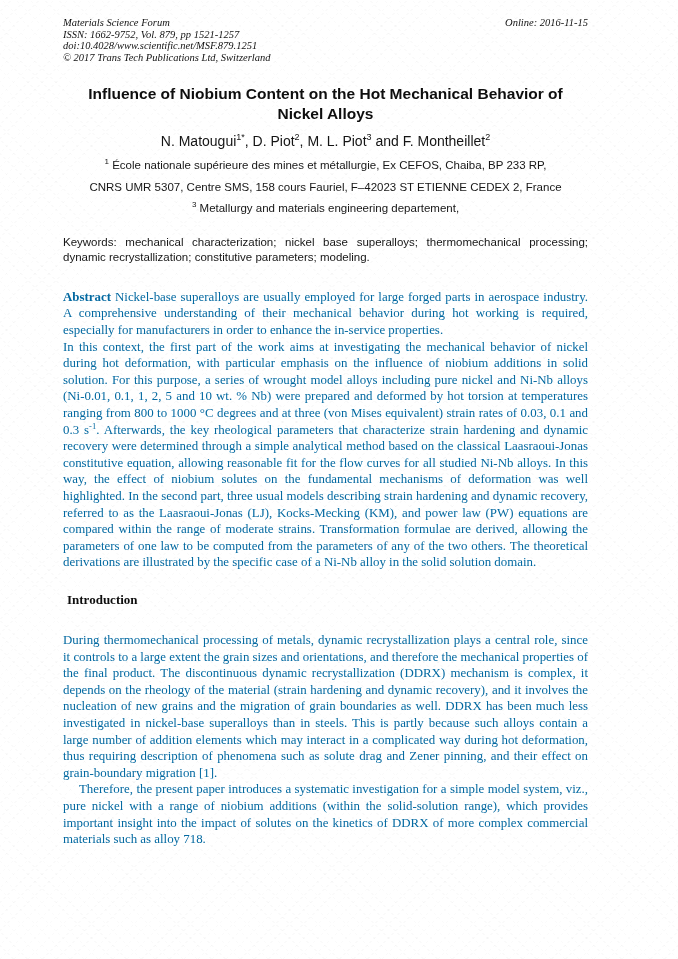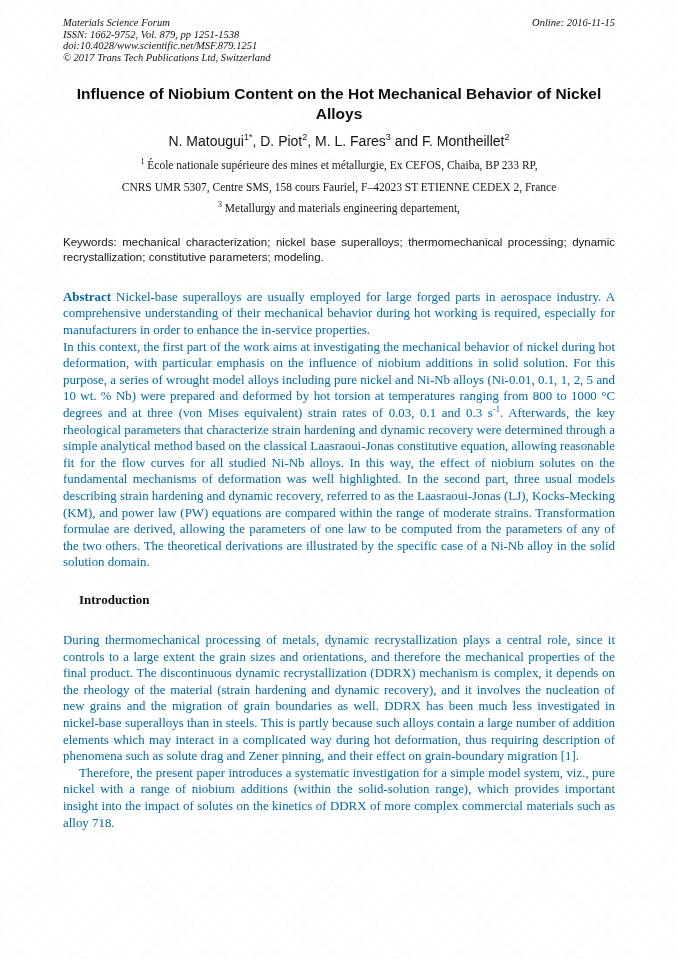--- a/index.html
+++ b/index.html
@@ -20,21 +20,21 @@
     inset: 0;
     pointer-events: none;
     background-image:
       repeating-linear-gradient(45deg, transparent 0 9px, rgba(80,80,80,0.028) 9px 10px),
       repeating-linear-gradient(-45deg, transparent 0 9px, rgba(80,80,80,0.028) 9px 10px);
     -webkit-mask-image: repeating-linear-gradient(0deg, #000 0 2px, transparent 2px 4px);
     mask-image: repeating-linear-gradient(0deg, #000 0 2px, transparent 2px 4px);
   }
   .content {
     position: relative;
-    padding: 17px 63px 0 63px;
+    padding: 17px 90px 0 63px;
   }
   
   .header-row {
     display: flex;
     justify-content: space-between;
     align-items: flex-start;
     font-style: italic;
     font-size: 10.5px;
     line-height: 11.6px;
     color: #111111;
@@ -55,21 +55,21 @@
     margin-top: 9px;
     font-family: "Liberation Sans", sans-serif;
     font-size: 14px;
     line-height: 18px;
     text-align: center;
     color: #141414;
   }
   .authors sup { font-size: 9px; line-height: 0; }
   .affiliations {
     margin-top: 5px;
-    font-family: Liberation Serif, serif;
+    font-family: Liberation Sans, sans-serif;
     font-size: 11.5px;
     line-height: 21.5px;
     text-align: center;
     color: #161616;
   }
   .affiliations sup { font-size: 8px; line-height: 0; }
   
   .keywords {
     margin: 15px 0 0 0;
     font-family: "Liberation Sans", sans-serif;
@@ -84,48 +84,48 @@
     margin: 0;
     font-size: 12.9px;
     line-height: 16.6px;
     text-align: justify;
     color: #0369a1;
   }
   .serif-par sup { font-size: 8.5px; line-height: 0; }
   .serif-par b { font-weight: bold; }
   .abstract { margin-top: 23px; }
   .section-heading {
-    margin: 21px 0 0 16px;
+    margin: 21px 0 0 4px;
     font-size: 13px;
     font-weight: bold;
     color: #0e0e0e;
   }
   .intro-p1 { margin-top: 24px; }
   .intro-p2 { text-indent: 16px; }
 </style>
 </head>
 <body>
 
 <div class="page">
   <div class="watermark"></div>
   <div class="content">
 
     <div class="header-row">
       <div class="pub-info">
         <div>Materials Science Forum</div>
-        <div>ISSN: 1662-9752, Vol. 879, pp 1251-1538</div>
+        <div>ISSN: 1662-9752, Vol. 879, pp 1521-1257</div>
         <div>doi:10.4028/www.scientific.net/MSF.879.1251</div>
         <div>© 2017 Trans Tech Publications Ltd, Switzerland</div>
       </div>
       <div class="online-date">Online: 2016-11-15</div>
     </div>
 
     <h1 class="paper-title">Influence of Niobium Content on the Hot Mechanical Behavior of Nickel Alloys</h1>
 
-    <div class="authors"><span>N. Matougui</span><sup>1*</sup><span>, D. Piot</span><sup>2</sup><span>, M. L. Fares</span><sup>3</sup><span> and F. Montheillet</span><sup>2</sup></div>
+    <div class="authors"><span>N. Matougui</span><sup>1*</sup><span>, D. Piot</span><sup>2</sup><span>, M. L. Piot</span><sup>3</sup><span> and F. Montheillet</span><sup>2</sup></div>
 
     <div class="affiliations">
       <div><sup>1</sup><span> École nationale supérieure des mines et métallurgie, Ex CEFOS, Chaiba, BP 233 RP,</span></div>
       <div><span>CNRS UMR 5307, Centre SMS, 158 cours Fauriel, F–42023 ST ETIENNE CEDEX 2, France</span></div>
       <div><sup>3</sup><span> Metallurgy and materials engineering departement,</span></div>
     </div>
 
     <p class="keywords"><b>Keywords:</b><span> mechanical characterization; nickel base superalloys; thermomechanical processing; dynamic recrystallization; constitutive parameters; modeling.</span></p>
 
     <div class="abstract">

